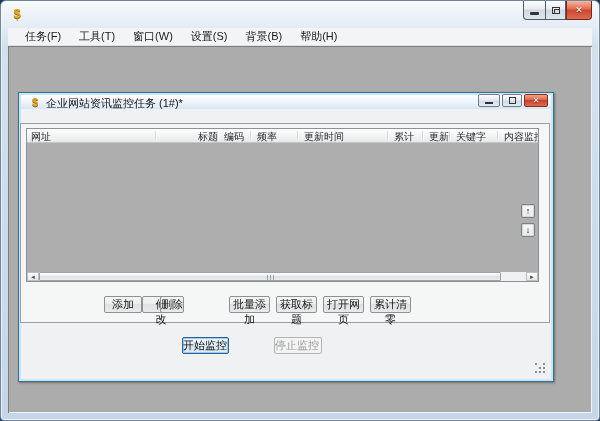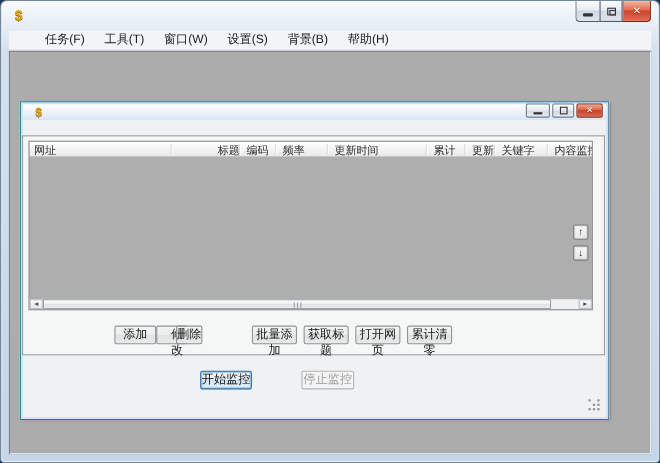--- a/index.html
+++ b/index.html
@@ -20,21 +20,21 @@
   .wbtn.min{width:22px;border-radius:0 0 0 4px;border-right:none;}
   .wbtn.max{width:21px;}
   .wbtn.close{width:26px;border-radius:0 0 4px 0;border-left-color:#7c2315;border-color:#7c2315;
     background:linear-gradient(#f4b7a2,#e06a4c 45%,#ce4530 50%,#da6d52);color:#fff;font-weight:bold;text-shadow:0 1px 1px #7a1f10;}
   .glyph-min{width:9px;height:3px;background:#333;border-radius:1px;margin-top:6px;}
   .glyph-max{width:8px;height:7px;border:1px solid #333;background:transparent;position:relative;}
   .glyph-max:after{content:"";position:absolute;left:1px;top:1px;width:4px;height:3px;border:1px solid #333;}
 
   
   #menubar{position:absolute;left:7px;right:7px;top:27px;height:18px;background:#f2f4f6;
-    border-bottom:1px solid #dde2e7;display:flex;align-items:center;padding-left:24px;}
+    border-bottom:1px solid #dde2e7;display:flex;align-items:center;padding-left:8px;}
   .menu-item{font-size:11px;color:#1a1a1a;padding:0 9px;line-height:17px;}
 
   
   #mdi{position:absolute;left:7px;right:7px;top:45px;bottom:7px;background:#acacac;
     box-shadow:inset 1px 1px 0 #7d7d7d,inset -1px -1px 0 #eef3f8;}
 
   
   #child{position:absolute;left:10px;top:46px;width:536px;height:290px;background:#f0f1f2;
     box-shadow:inset 0 0 0 1px #30758f,inset 0 0 0 3px #cfe3f3, 1px 1px 2px rgba(0,0,0,.35);}
   #child-title{position:absolute;left:3px;top:3px;width:530px;height:14px;
@@ -84,21 +84,21 @@
     font-size:9px;line-height:12px;text-align:center;color:#1a1a1a;}
   #btn-move-up{left:503px;top:112px;}
   #btn-move-down{left:503px;top:131px;}
 
   
   .pbtn{position:absolute;top:204px;height:17px;border:1px solid #8e9296;border-radius:2px;
     font-size:11px;color:#141414;text-align:center;line-height:15px;
     background:linear-gradient(#f4f4f4,#ebecec 50%,#dfe1e2 50%,#e9eaea);}
 
   
-  .bigbtn{position:absolute;top:245px;height:17px;border-radius:2px;font-size:11px;text-align:center;line-height:15px;}
+  .bigbtn{position:absolute;top:245px;height:17px;border-radius:2px;font-size:11px;line-height:15px;}
   #btn-start{left:164px;width:47px;border:1px solid #2a6496;color:#0f0f0f;
     background:linear-gradient(#f1f6fb,#e3eef8 50%,#d2e4f4 50%,#e0edf8);box-shadow:inset 0 0 0 1px #9cc9ef;}
   #btn-stop{left:256px;width:48px;border:1px solid #b1b5b9;color:#9b9b9b;background:#f4f4f4;}
 
   
   #child-status{position:absolute;left:3px;top:266px;width:530px;height:18px;background:#f0f1f1;
     border-top:1px solid #c9cbcd;display:flex;align-items:center;padding-left:7px;overflow:hidden;}
   .status-item{font-size:11px;color:#141414;margin-right:9px;white-space:nowrap;}
   #grip{position:absolute;left:517px;top:271px;width:2px;height:2px;background:#8a8f94;
     box-shadow:8px 0 #8a8f94,4px 4px #8a8f94,8px 4px #8a8f94,0 8px #8a8f94,4px 8px #8a8f94,8px 8px #8a8f94;}
@@ -131,20 +131,21 @@
         <span class="menu-item">设置(S)</span>
         <span class="menu-item">背景(B)</span>
         <span class="menu-item">帮助(H)</span>
       </div>
 
     <div id="mdi">
       <div id="child">
 
         <div id="child-title">
           <span class="app-icon">$</span>
+          <span id="child-title-text">企业网站资讯监控任务  (1#)*</span>
         </div>
         <div id="child-buttons">
           <div class="cbtn min">
               <span class="glyph-min2"></span>
             </div>
           <div class="cbtn max">
               <span class="glyph-max2"></span>
             </div>
           <div class="cbtn close">
               <span>✕</span>

